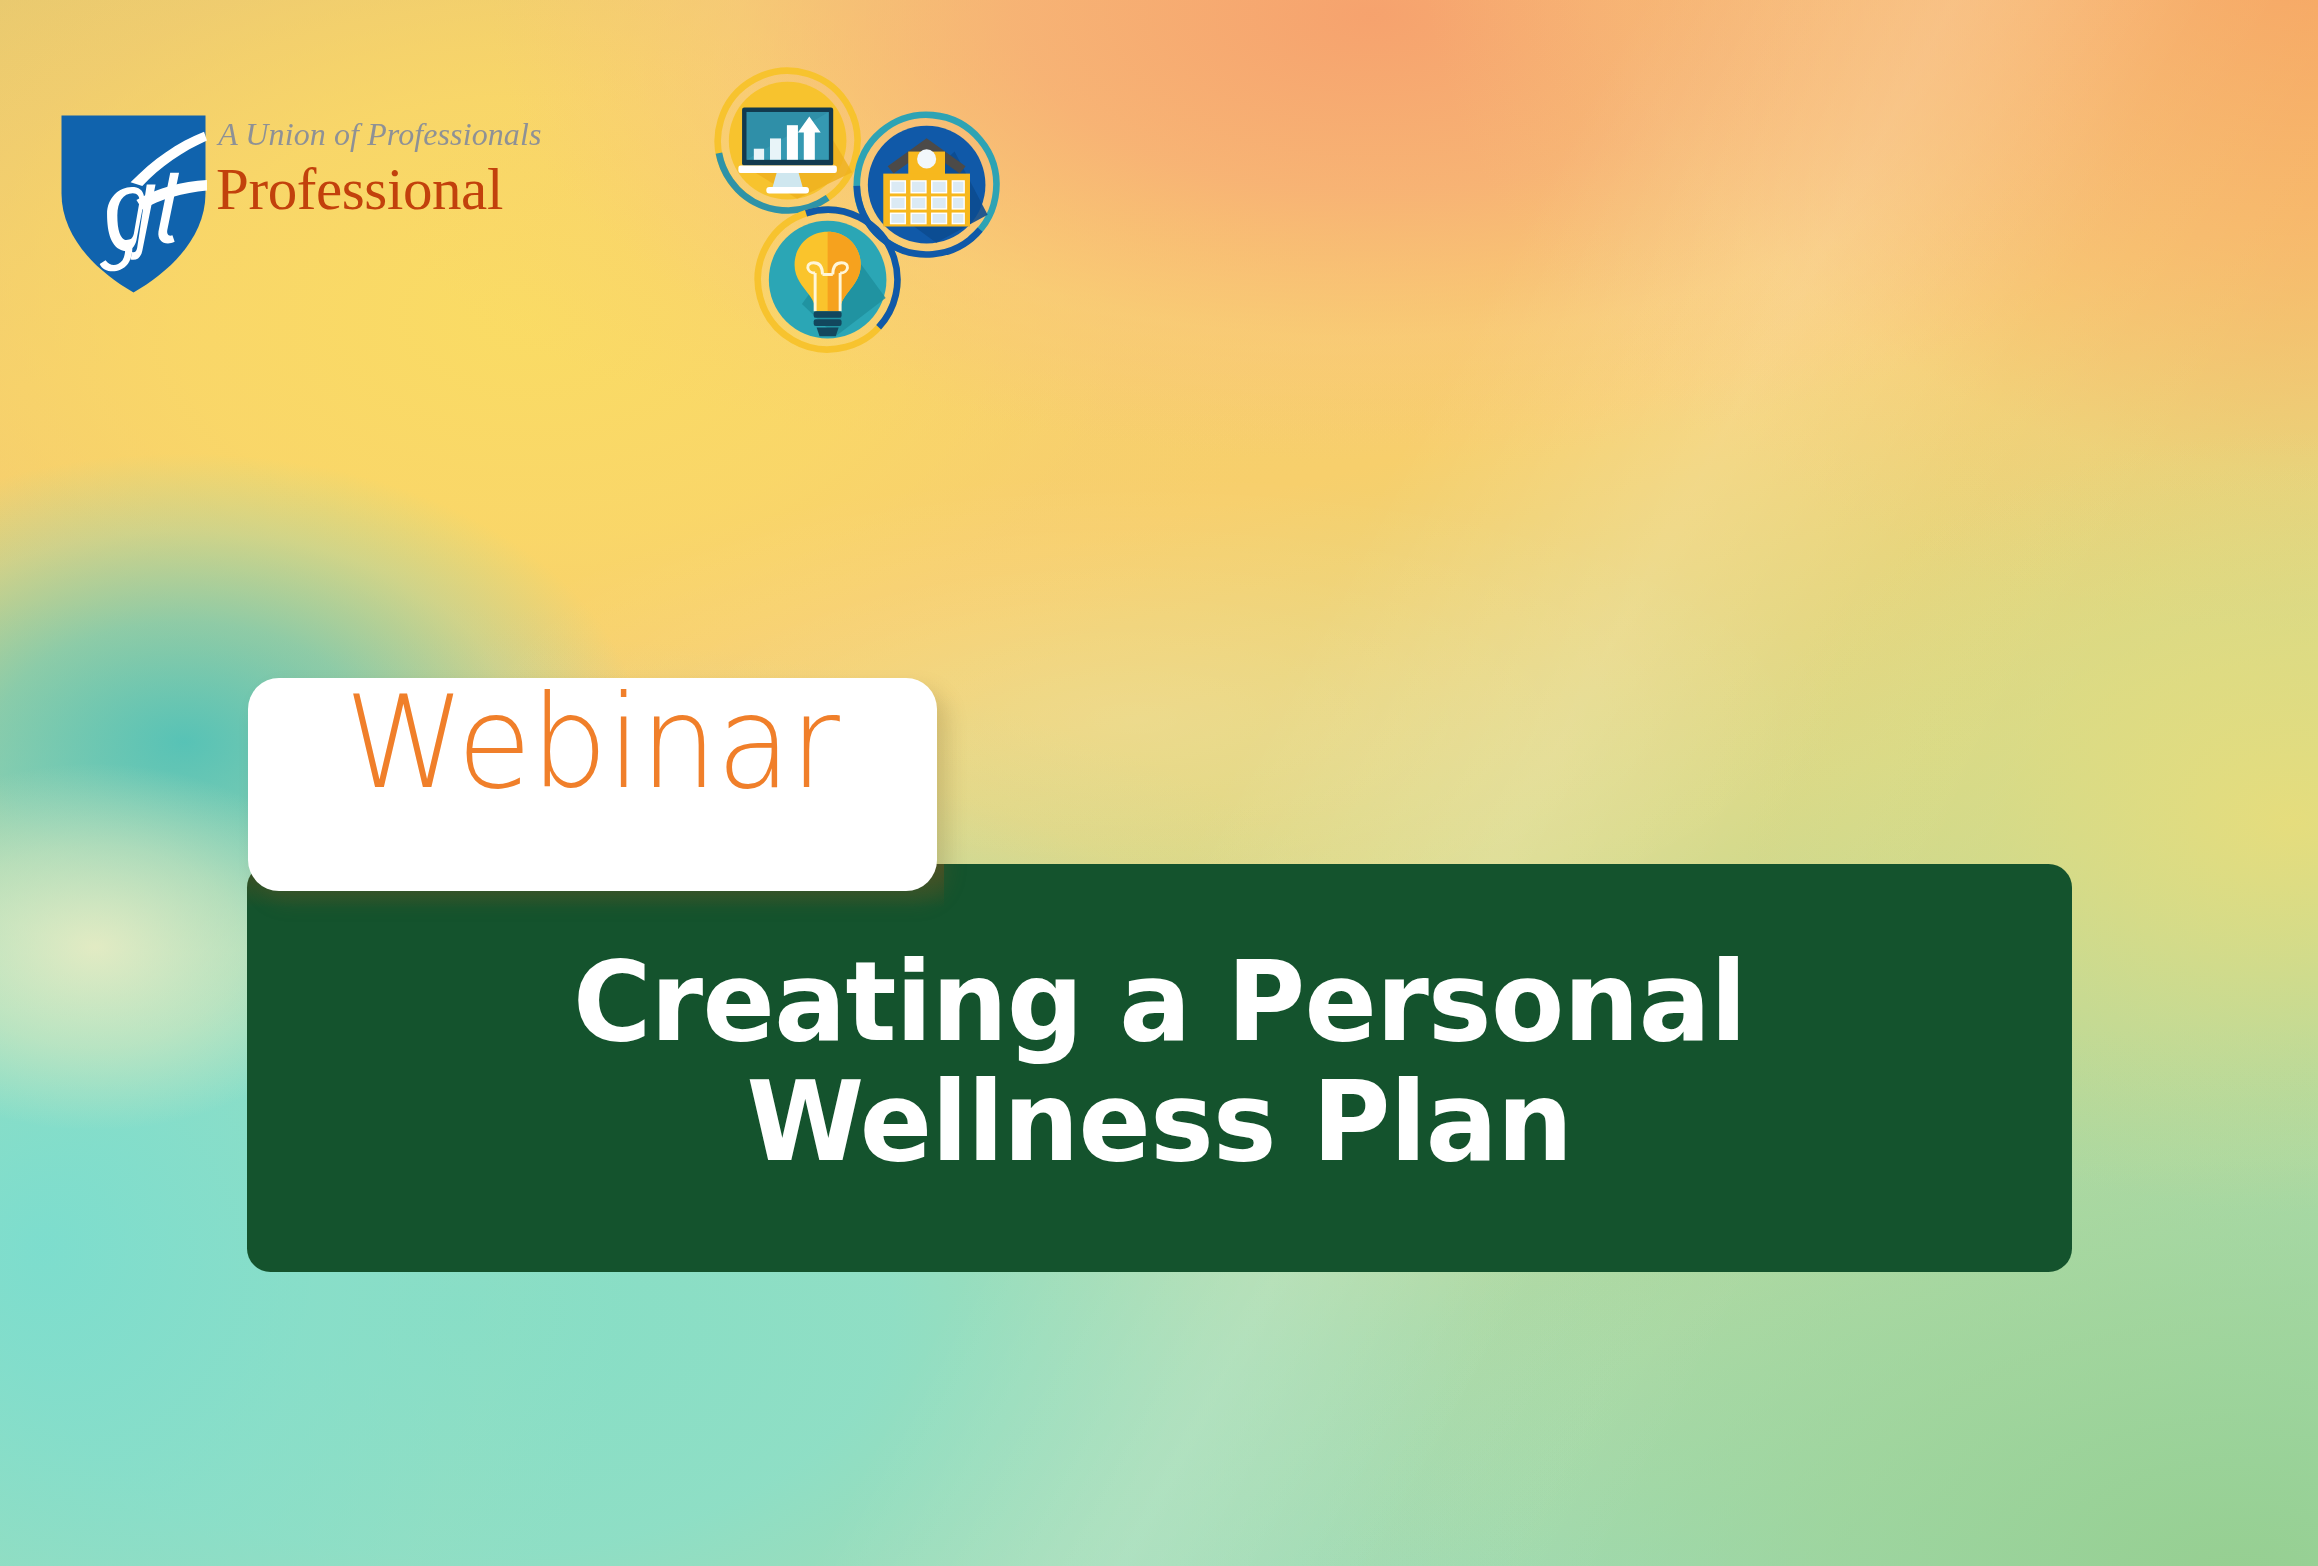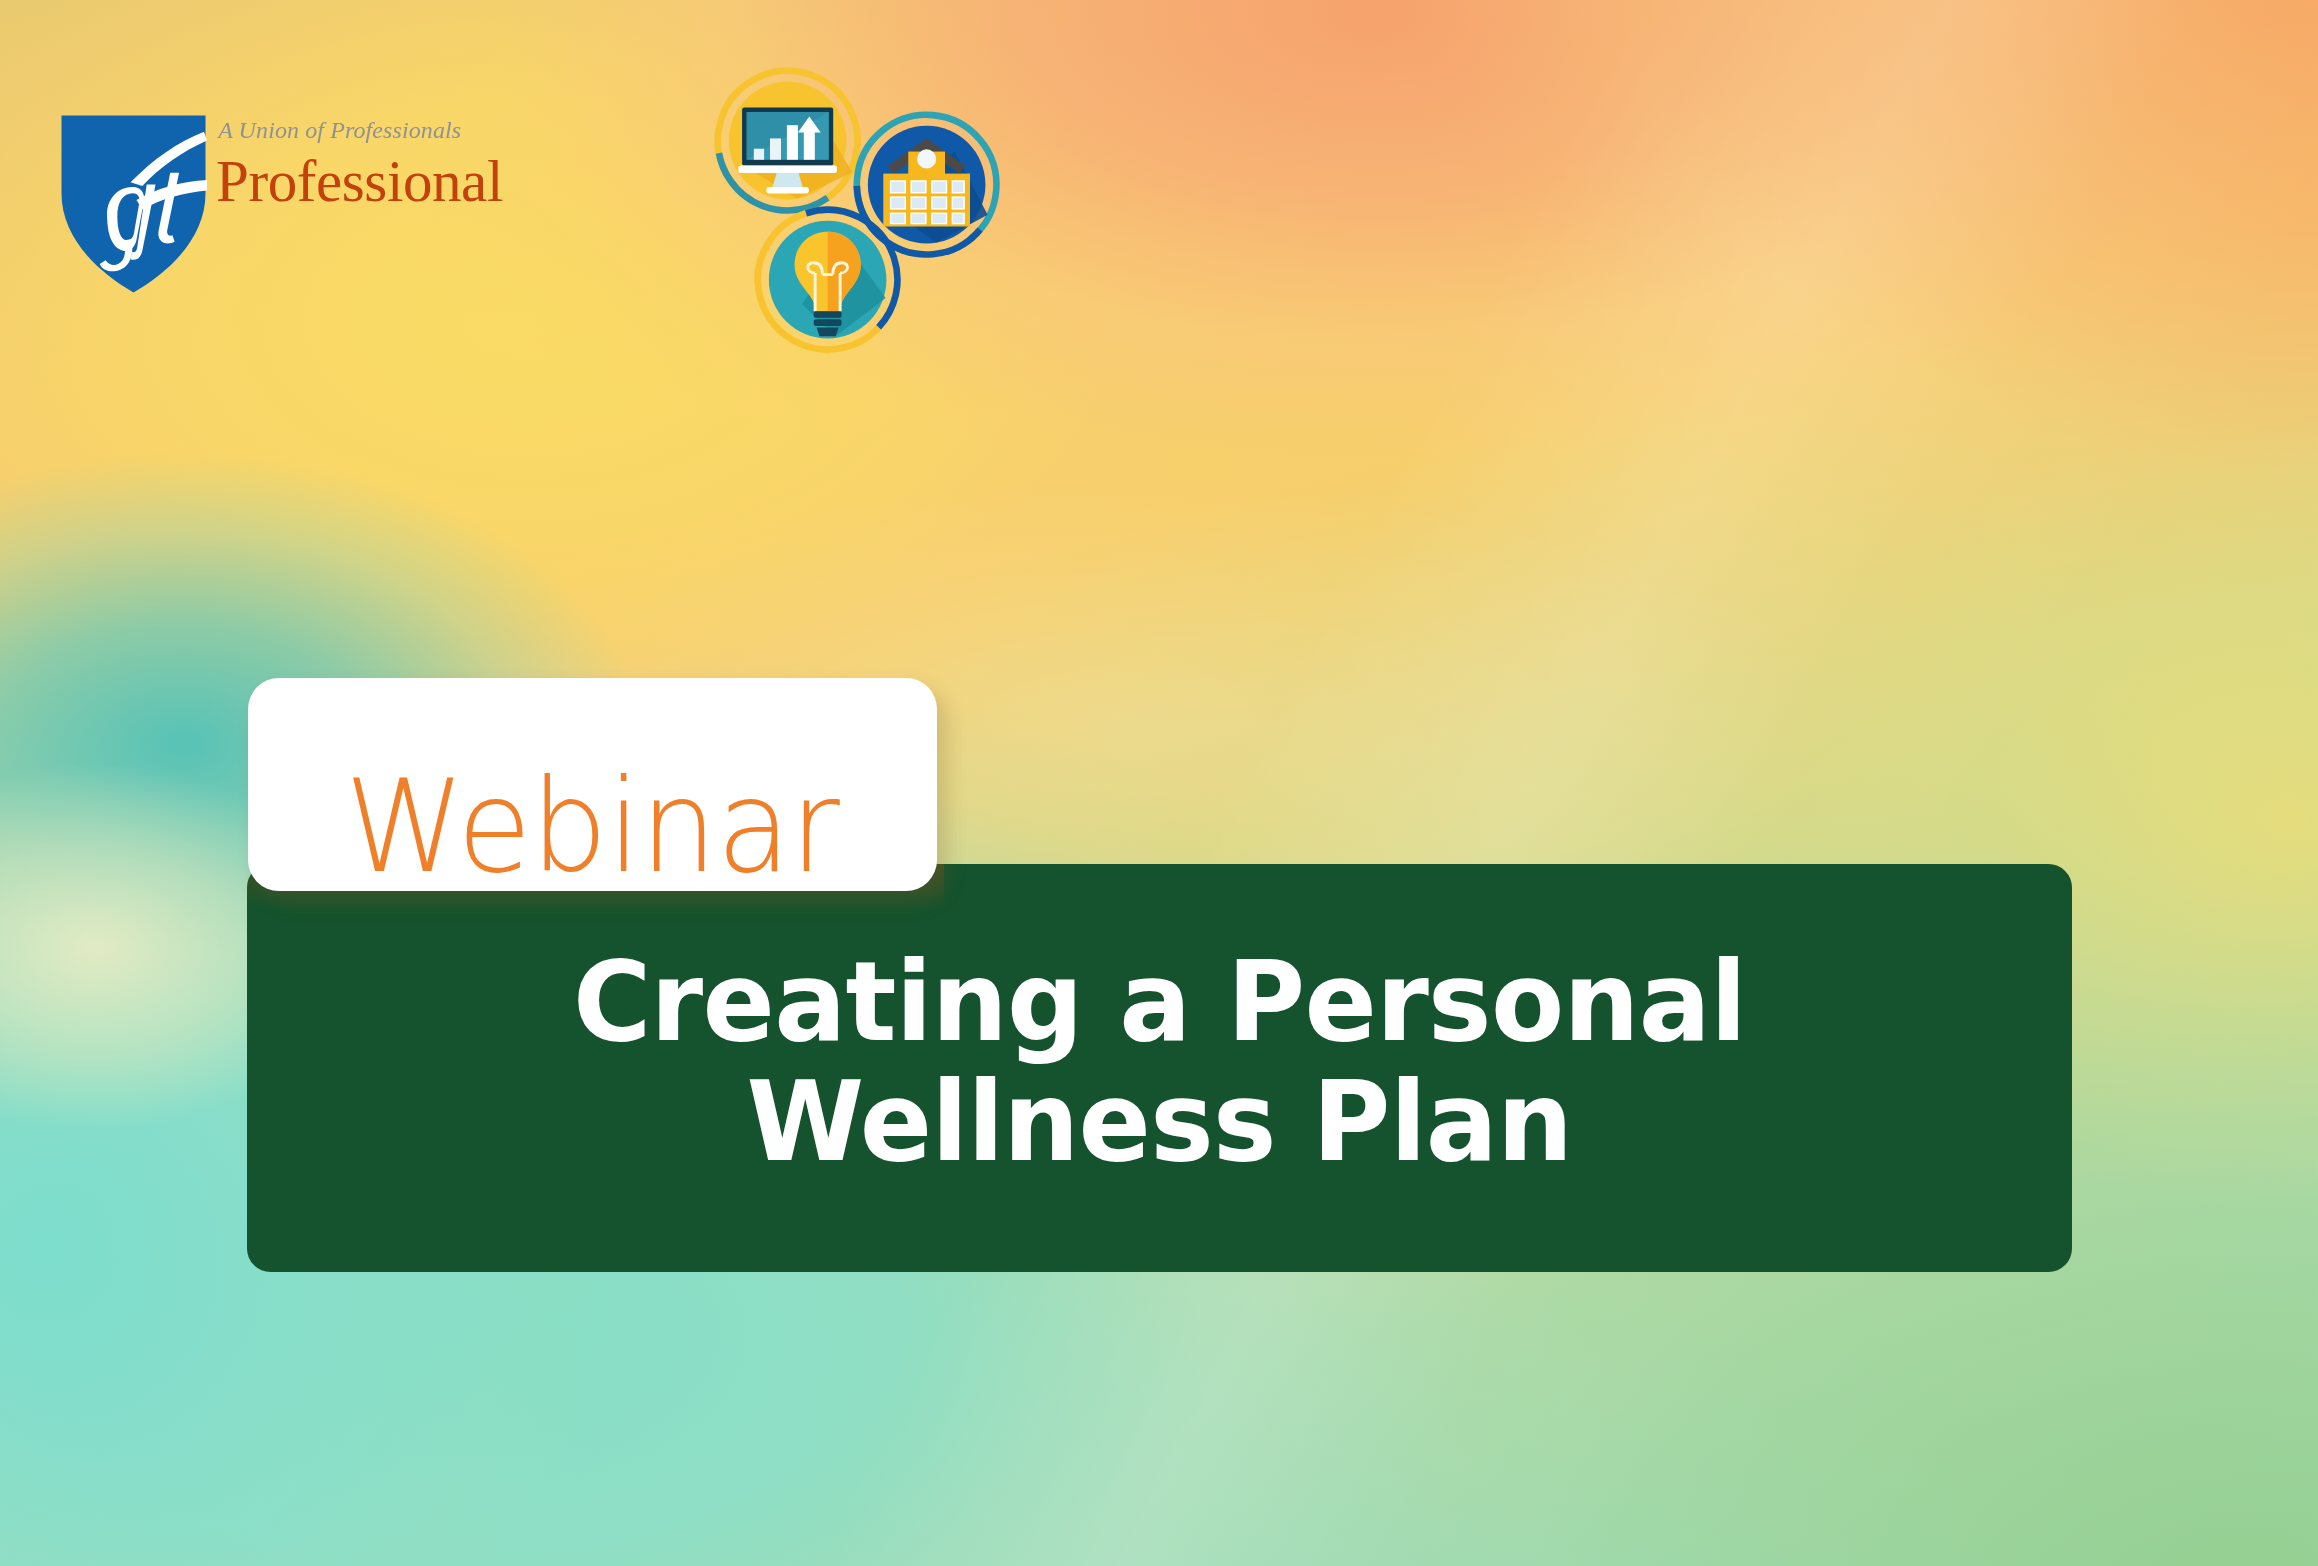--- a/index.html
+++ b/index.html
@@ -140,21 +140,21 @@
   
   #logo-block {
     position:absolute; left:60px; top:114px;
     width:646px; height:220px;
   }
   #aft-shield { position:absolute; left:0; top:0; width:147px; height:180px; }
   #logo-text { position:absolute; left:156px; top:4.4px; width:485px; }
   #tagline {
     font-family:"Liberation Serif", serif;
     font-style:italic;
-    font-size:24px;
+    font-size:32px;
     letter-spacing:0.1px;
     color:#8e9196;
     white-space:nowrap;
     line-height:1;
     margin-left:2.2px;
   }
   #brandline {
     font-family:"Liberation Serif", serif;
     font-size:59px;
     line-height:0.92;
@@ -172,21 +172,21 @@
   #icon-bulb     { left:40px;  top:139px; width:158px; height:158px; }
 
   
   #webinar-badge {
     position:absolute;
     left:248px; top:678px;
     width:689px; height:213px;
     background:#ffffff;
     border-radius:31px;
     box-shadow:10.3px 11.7px 19px rgba(120,90,40,0.22);
-    display:flex; align-items:flex-end; justify-content:center;
+    display:flex; align-items:flex-start; justify-content:center;
     z-index:5;
   }
   #webinar-label {
     font-family:"DejaVu Sans", sans-serif;
     font-weight:300;
     font-size:129px;
     line-height:1;
     color:#f07f2a;
     letter-spacing:-0.7px;
     transform:scaleX(0.94);

